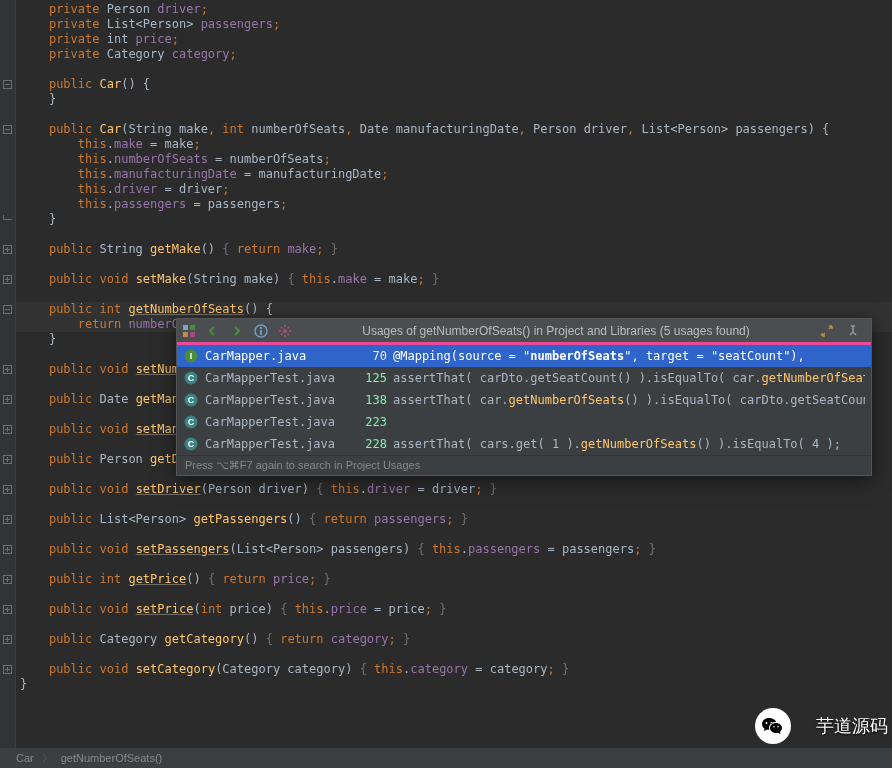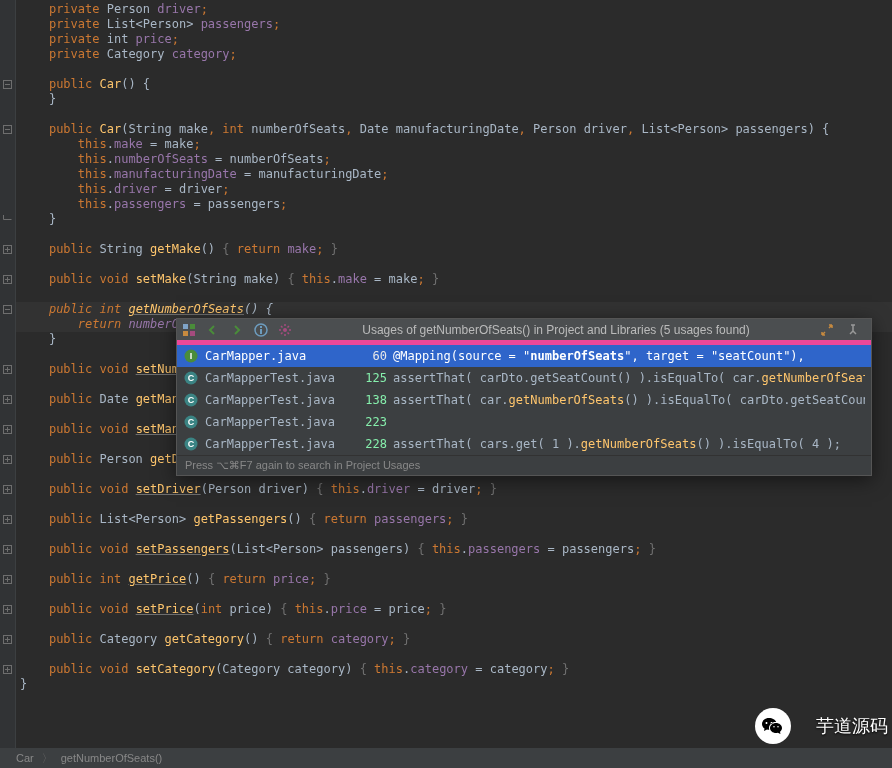--- a/index.html
+++ b/index.html
@@ -31,21 +31,21 @@
 }
 .gut svg { display: block; }
 .code-area {
   flex: 1;
   padding-top: 2px;
   line-height: 15px;
   white-space: pre;
   position: relative;
 }
 .line { height: 15px; padding-left: 4px; }
-.line.hl { background: #323232; font-style: italic; }
+.line.hl { background: #323232; }
 .kw { color: #cc7832; }
 .fname { color: #ffc66d; }
 .field { color: #9876aa; }
 .comma { color: #cc7832; }
 .dimbrace { color: #707070; }
 .underl { text-decoration: underline; text-decoration-color: #6e6e6e; }
 
 
 .popup {
   position: absolute;
@@ -56,21 +56,21 @@
   border: 1px solid #555;
   box-shadow: 0 4px 18px rgba(0,0,0,.5);
   font-size: 12px;
   z-index: 20;
 }
 .popup-header {
   display: flex;
   align-items: center;
   height: 26px;
   background: #4b4e50;
-  border-bottom: 5px solid #ec4899;
+  border-bottom: 3px solid #ec4899;
 }
 .toolbar-btn {
   width: 24px;
   height: 22px;
   display: flex;
   align-items: center;
   justify-content: center;
   cursor: pointer;
 }
 .popup-title { flex: 1; text-align: center; color: #bbbbbb; font-family: -apple-system, sans-serif; }
@@ -337,21 +337,21 @@
   </div>
   <div class="popup-rows" id="popuprows">
       <div class="popup-row selected">
     <span class="file-icon">
       <svg width="14" height="14" viewBox="0 0 14 14">
             <circle cx="7" cy="7" r="6.5" fill="#4a8c3a"></circle>
             <text x="7" y="10" text-anchor="middle" font-size="9" font-family="sans-serif" fill="#fff" font-weight="bold">I</text>
           </svg>
     </span>
     <span class="file-name">CarMapper.java</span>
-    <span class="line-no">60</span>
+    <span class="line-no">70</span>
     <span class="preview">@Mapping(source = "<span class="hlmatch">numberOfSeats</span>", target = "seatCount"),</span>
       </div>
       <div class="popup-row">
     <span class="file-icon">
       <svg width="14" height="14" viewBox="0 0 14 14">
             <circle cx="7" cy="7" r="6.5" fill="#3b8484"></circle>
             <text x="7" y="10" text-anchor="middle" font-size="9" font-family="sans-serif" fill="#fff" font-weight="bold">C</text>
           </svg>
     </span>
     <span class="file-name">CarMapperTest.java</span>

